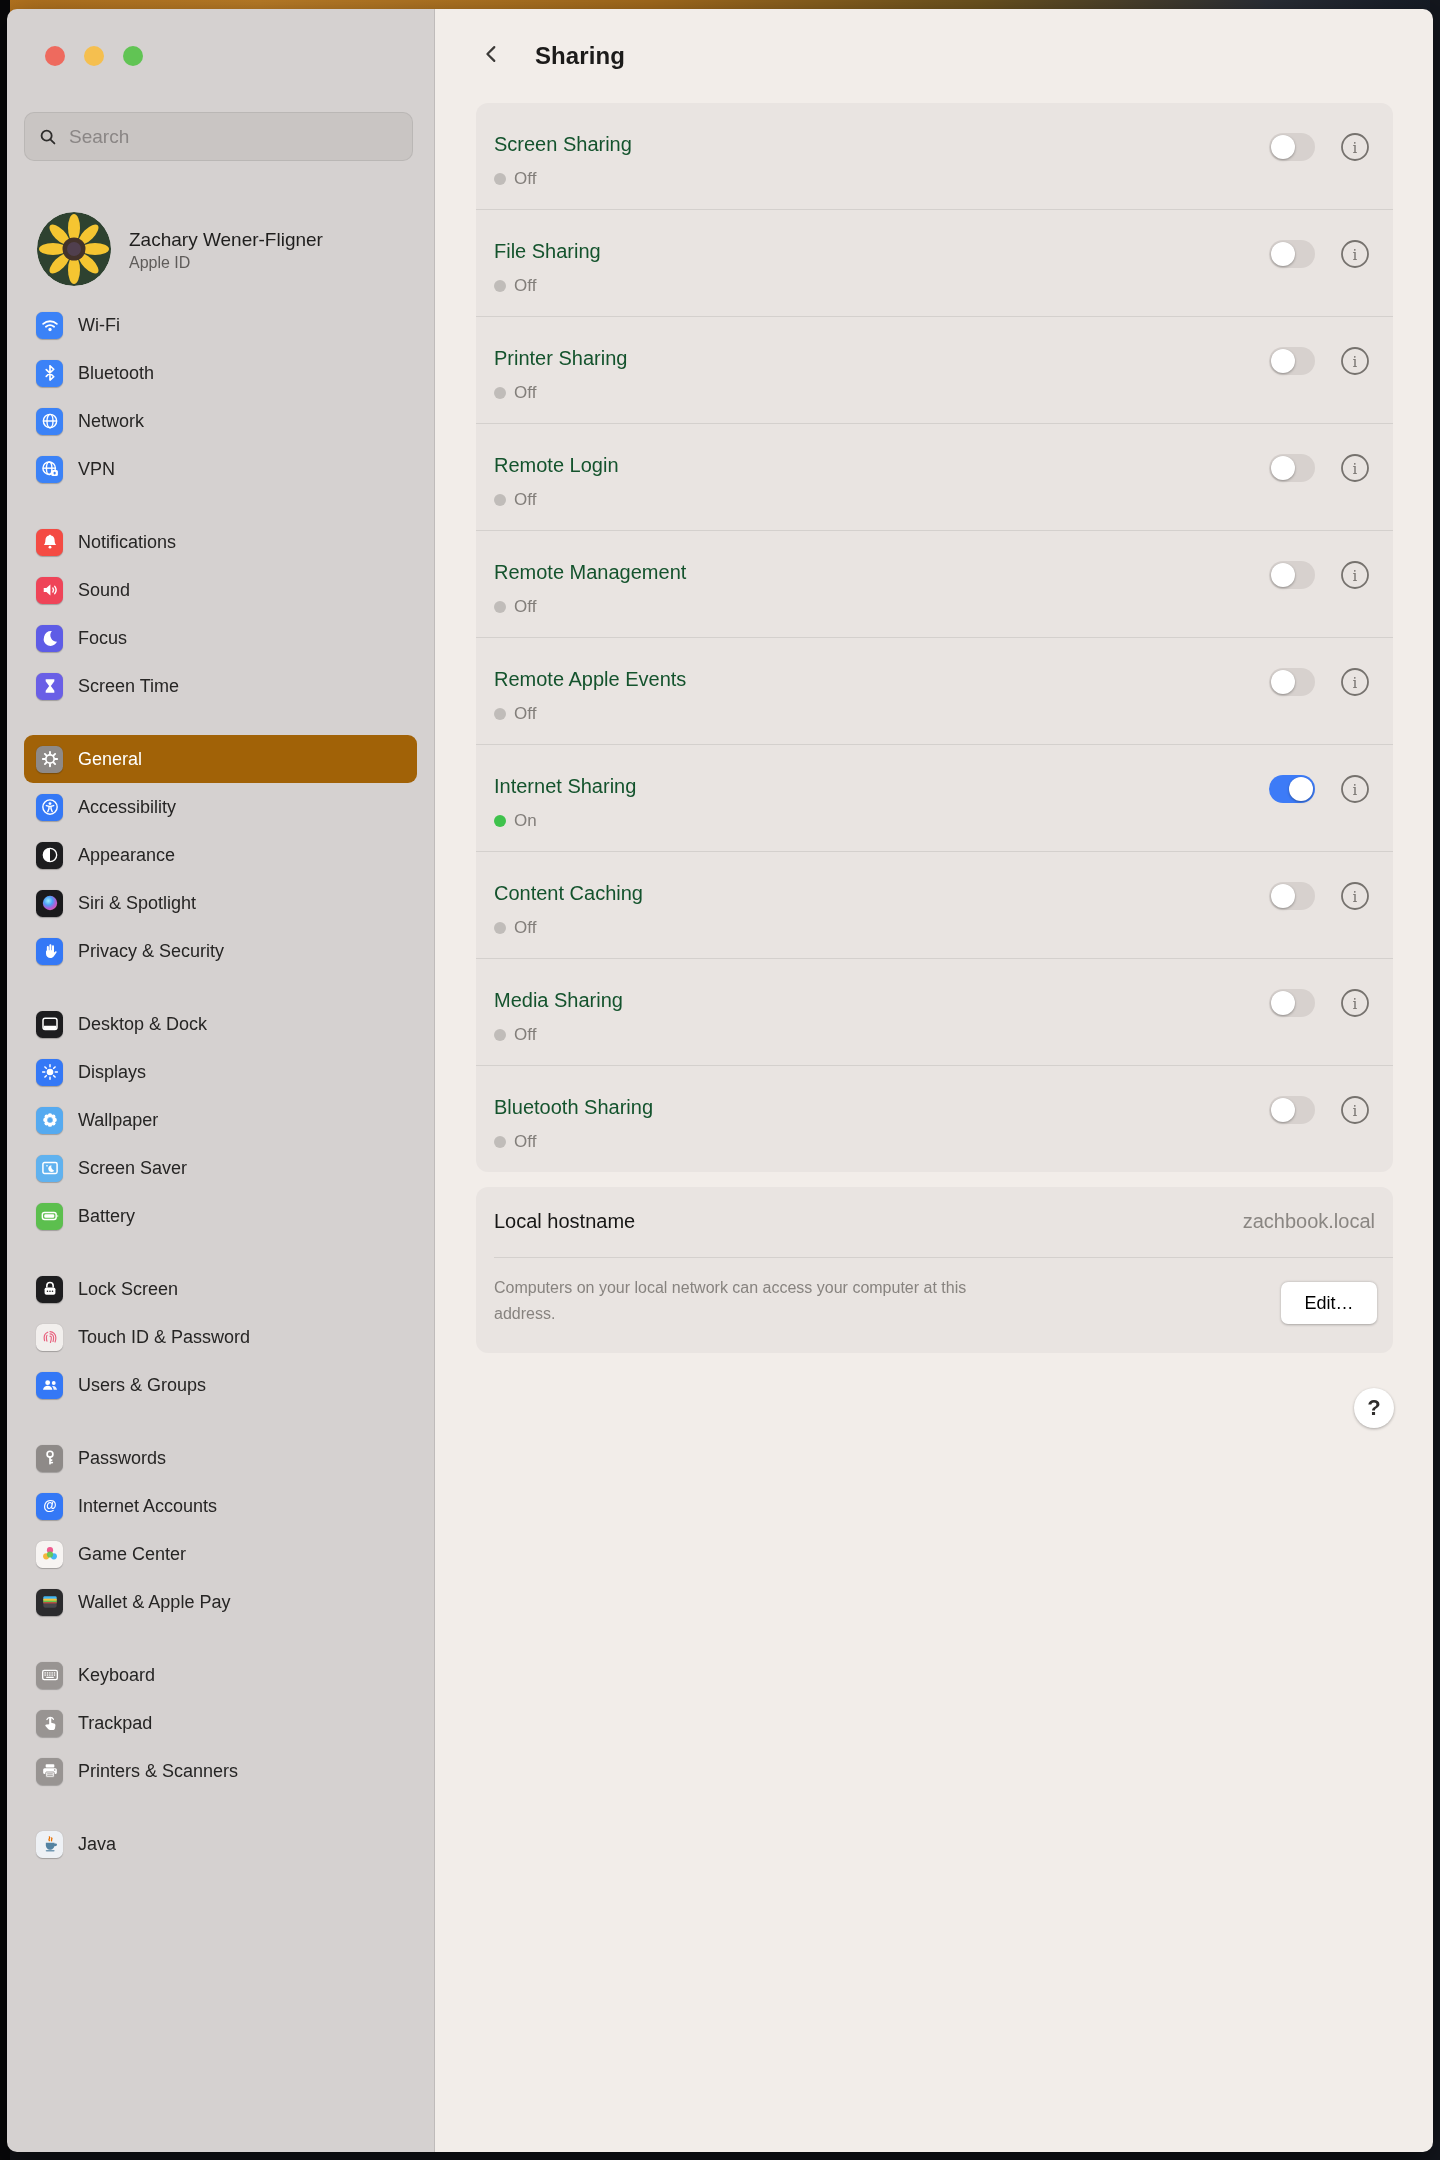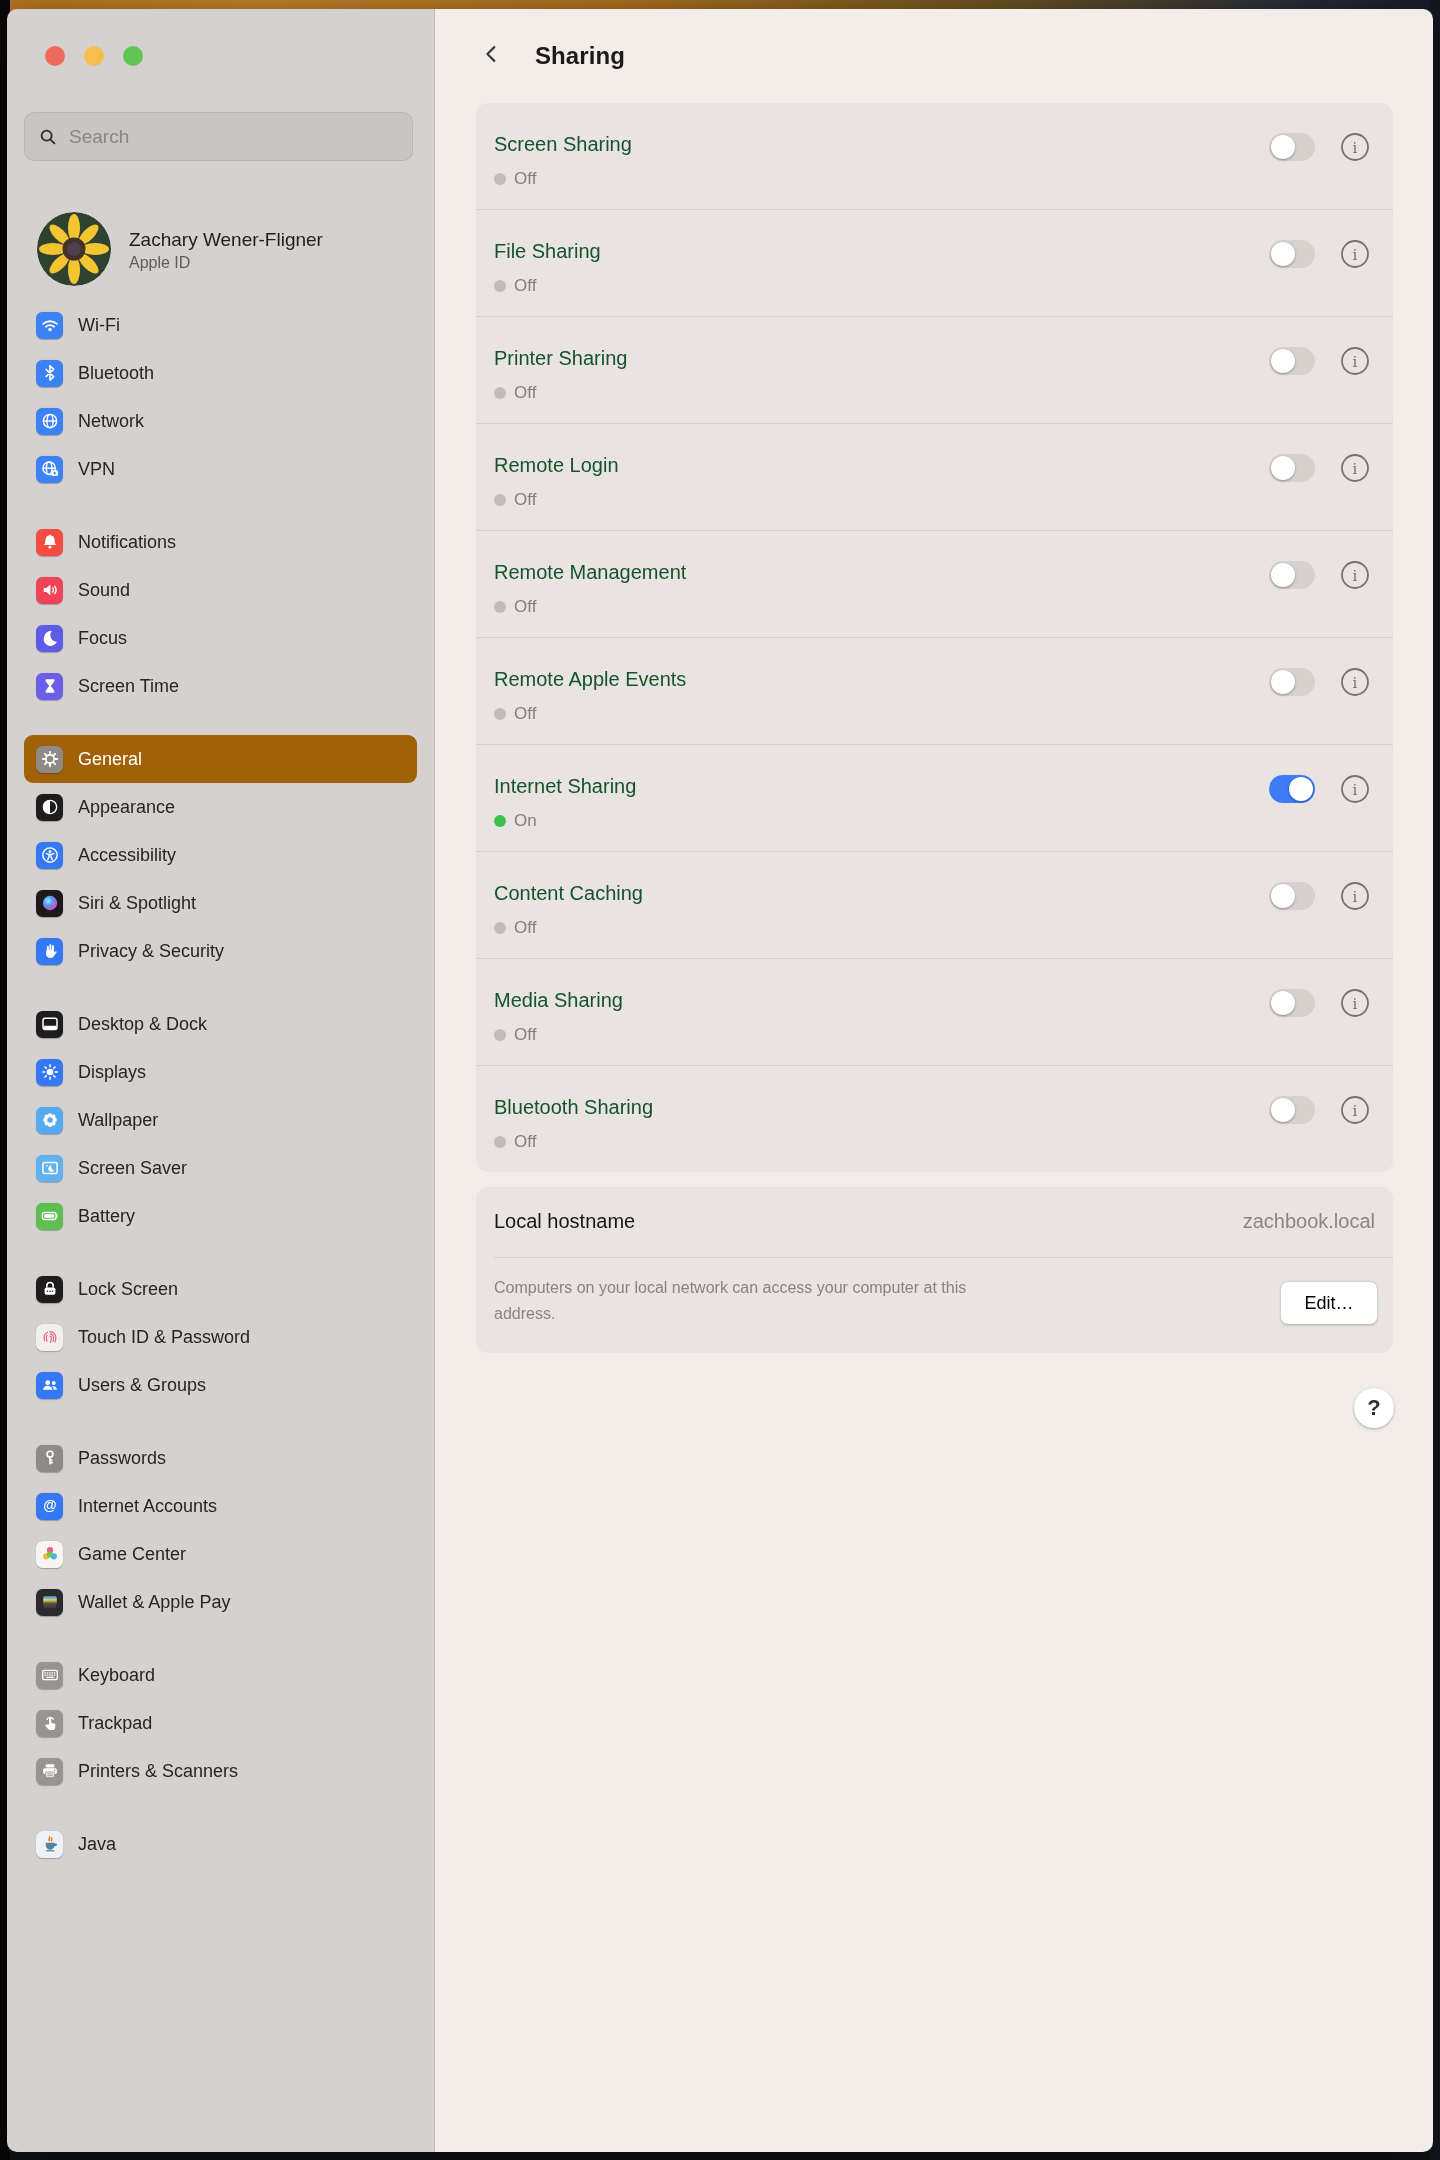--- a/index.html
+++ b/index.html
@@ -270,38 +270,38 @@
               <svg viewBox="0 0 24 24">
                 <circle cx="12" cy="12" r="5" fill="none" stroke="#fff" stroke-width="2"></circle>
                 <g stroke="#fff" stroke-width="2.3" stroke-linecap="round">
                   <path d="M12 3.4v2.4M12 18.2v2.4M3.4 12h2.4M18.2 12h2.4M5.9 5.9L7.6 7.6M16.4 16.4l1.7 1.7M18.1 5.9l-1.7 1.7M7.6 16.4l-1.7 1.7"></path>
                 </g>
               </svg>
             </span>
             <span class="nav-label">General</span>
           </div>
           <div class="nav-item">
+            <span class="tile" style="background: rgb(52, 120, 246);">
+              <svg viewBox="0 0 24 24">
+                <circle cx="12" cy="12" r="8.6" fill="none" stroke="#fff" stroke-width="1.7"></circle>
+                <circle cx="12" cy="7.9" r="1.7" fill="#fff"></circle>
+                <path d="M7.6 10.3l3.2.9v2.6l-1.5 3.8M16.4 10.3l-3.2.9v2.6l1.5 3.8M10.8 11.2h2.4" fill="none" stroke="#fff" stroke-width="1.7" stroke-linecap="round"></path>
+              </svg>
+            </span>
+            <span class="nav-label">Accessibility</span>
+          </div>
+          <div class="nav-item">
             <span class="tile" style="background: rgb(29, 29, 31);">
               <svg viewBox="0 0 24 24">
                 <circle cx="12" cy="12" r="8" fill="#fff"></circle>
                 <path d="M12 4a8 8 0 0 1 0 16z" fill="#1d1d1f"></path>
                 <circle cx="12" cy="12" r="8" fill="none" stroke="#fff" stroke-width="1.6"></circle>
               </svg>
             </span>
             <span class="nav-label">Appearance</span>
-          </div>
-          <div class="nav-item">
-            <span class="tile" style="background: rgb(52, 120, 246);">
-              <svg viewBox="0 0 24 24">
-                <circle cx="12" cy="12" r="8.6" fill="none" stroke="#fff" stroke-width="1.7"></circle>
-                <circle cx="12" cy="7.9" r="1.7" fill="#fff"></circle>
-                <path d="M7.6 10.3l3.2.9v2.6l-1.5 3.8M16.4 10.3l-3.2.9v2.6l1.5 3.8M10.8 11.2h2.4" fill="none" stroke="#fff" stroke-width="1.7" stroke-linecap="round"></path>
-              </svg>
-            </span>
-            <span class="nav-label">Accessibility</span>
           </div>
           <div class="nav-item">
             <span class="tile" style="background: rgb(26, 26, 28);">
               <svg viewBox="0 0 24 24">
                 <defs>
                   <radialGradient id="sirig" cx="38%" cy="35%" r="75%">
                     <stop offset="0%" stop-color="#9beefc"></stop>
                     <stop offset="40%" stop-color="#4da0f7"></stop>
                     <stop offset="72%" stop-color="#b65bd2"></stop>
                     <stop offset="100%" stop-color="#e664a0"></stop>

